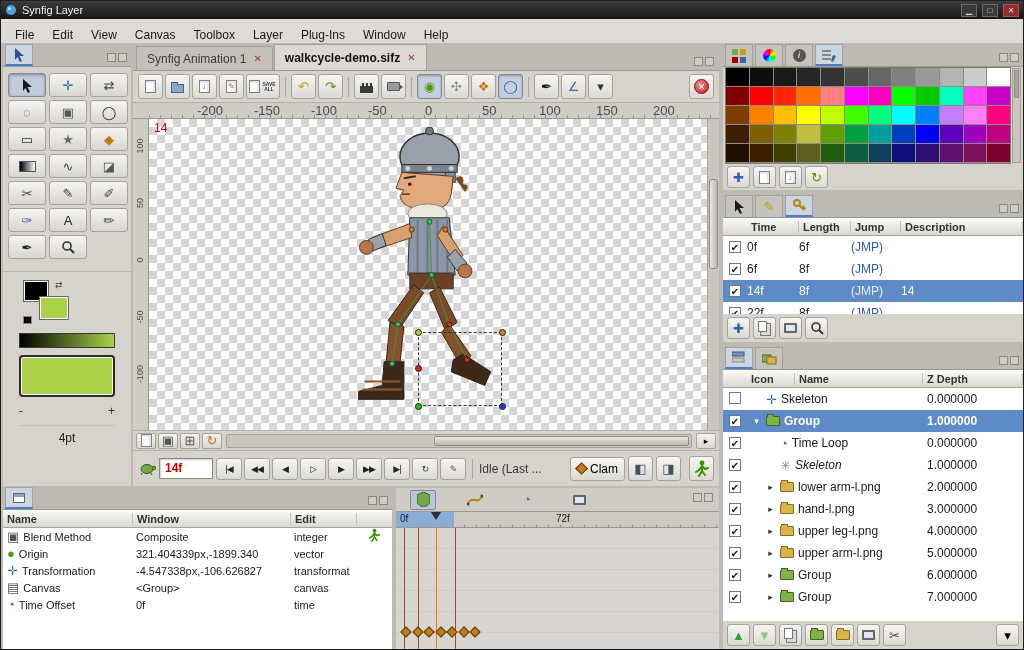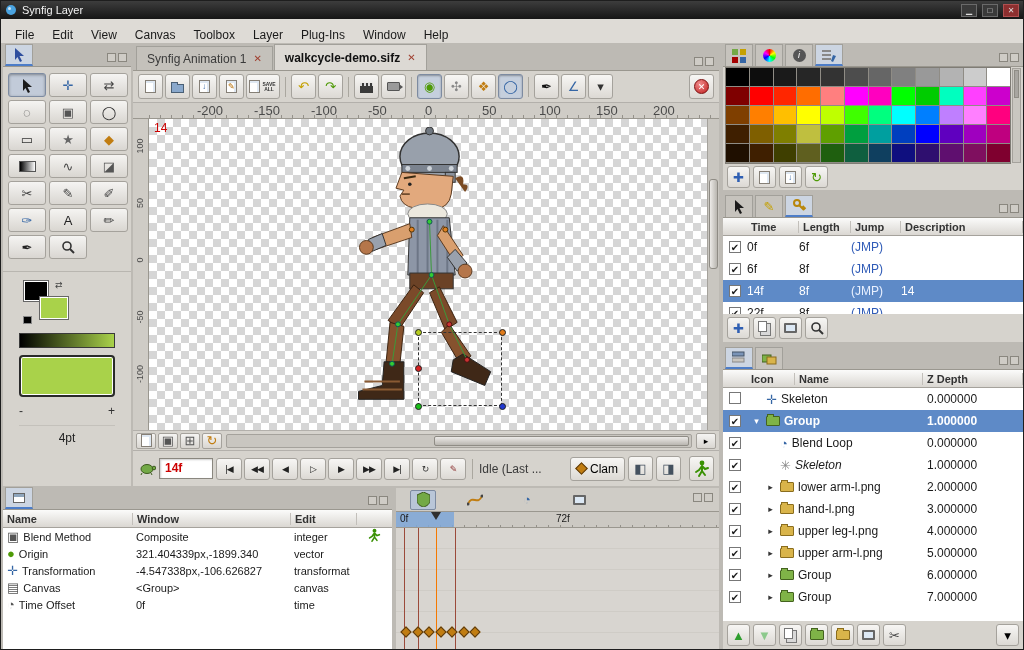--- a/index.html
+++ b/index.html
@@ -759,21 +759,21 @@
               <span class="lname">Group</span>
             </span>
             <span class="c-z">1.000000</span>
           </div>
           <div class="lrow">
             <span class="c-lcb"><span class="cb">✔</span></span>
             <span class="c-flow">
               <span class="ind" style="width: 14px;"></span>
               <span class="exp"></span>
               <span class="icw g" style="color: rgb(53, 102, 165);">◔</span>
-              <span class="lname">Blend Loop</span>
+              <span class="lname">Time Loop</span>
             </span>
             <span class="c-z">0.000000</span>
           </div>
           <div class="lrow">
             <span class="c-lcb"><span class="cb">✔</span></span>
             <span class="c-flow">
               <span class="ind" style="width: 14px;"></span>
               <span class="exp"></span>
               <span class="icw g" style="color: rgb(136, 136, 136);">✳</span>
               <span class="lname it">Skeleton</span>

